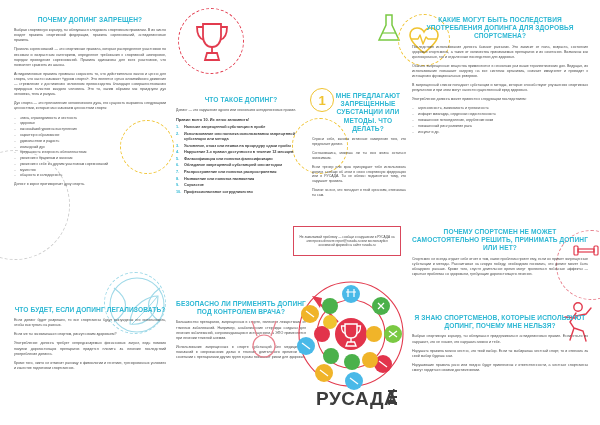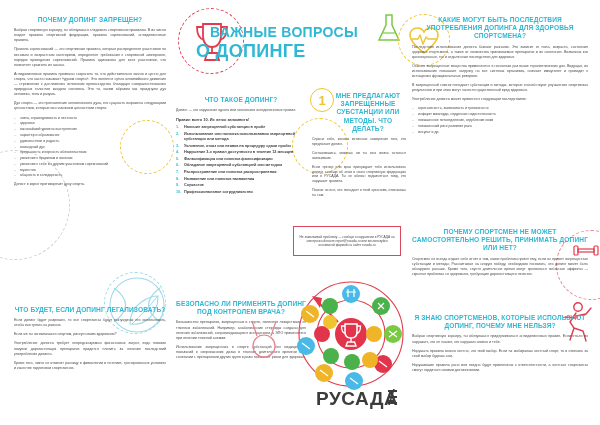--- a/index.html
+++ b/index.html
@@ -162,24 +162,20 @@
   <div class="dashed-circle" style="left:178px;top:8px;width:66px;height:66px;"></div>
 
   <svg class="icon-abs" style="left:192px;top:20px;" width="40" height="46" viewBox="0 0 40 46">
     <path d="M11 4 H29 V16 C29 23 25 27 20 27 C15 27 11 23 11 16 Z" fill="none" stroke="#e23b4e" stroke-width="1.8"></path>
     <path d="M11 7 H5 C5 15 8 19 12 20" fill="none" stroke="#e23b4e" stroke-width="1.8"></path>
     <path d="M29 7 H35 C35 15 32 19 28 20" fill="none" stroke="#e23b4e" stroke-width="1.8"></path>
     <path d="M20 27 V33" fill="none" stroke="#e23b4e" stroke-width="1.8"></path>
     <path d="M13 40 H27 L25 33 H15 Z" fill="none" stroke="#e23b4e" stroke-width="1.8"></path>
   </svg>
 
-  <div class="banner">
-    <div class="t1">ВАЖНЫЕ ВОПРОСЫ</div>
-    <div class="t2">О ДОПИНГЕ</div>
-  </div>
 
   <svg class="icon-abs" style="left:374px;top:12px;" width="30" height="34" viewBox="0 0 30 34">
     <path d="M12 3 H18 V13 L25 28 H5 L12 13 Z" fill="none" stroke="#7ac943" stroke-width="1.5"></path>
     <path d="M8 21 H22" fill="none" stroke="#7ac943" stroke-width="1.2"></path>
   </svg>
 
   <div class="dashed-circle yellow" style="left:398px;top:14px;width:52px;height:52px;"></div>
   <svg class="icon-abs" style="left:408px;top:26px;" width="32" height="30" viewBox="0 0 32 30">
     <path d="M16 27 C6 19 2 14 2 9 C2 5 5 2 9 2 C12 2 15 4 16 6 C17 4 20 2 23 2 C27 2 30 5 30 9 C30 14 26 19 16 27 Z" fill="none" stroke="#f0c330" stroke-width="1.6"></path>
     <path d="M3 13 H10 L12 9 L15 18 L18 11 L20 13 H29" fill="none" stroke="#f0c330" stroke-width="1.4" stroke-linejoin="round"></path>

